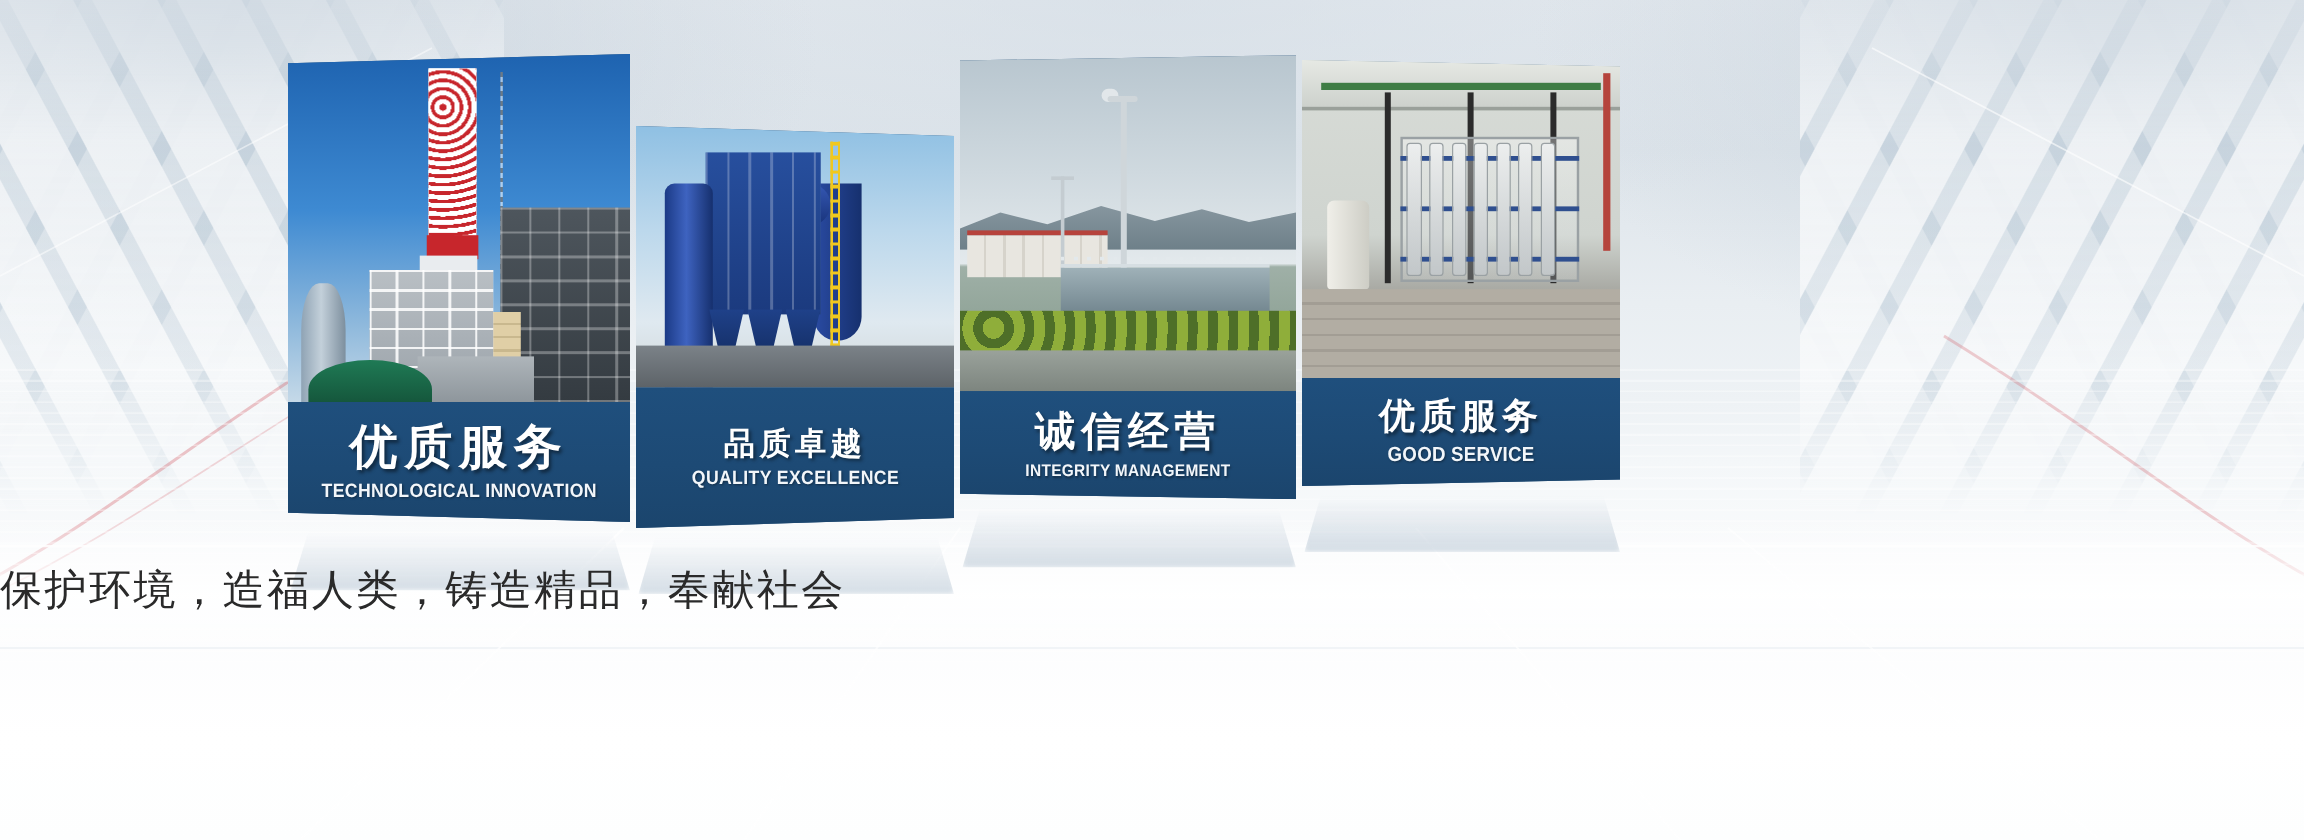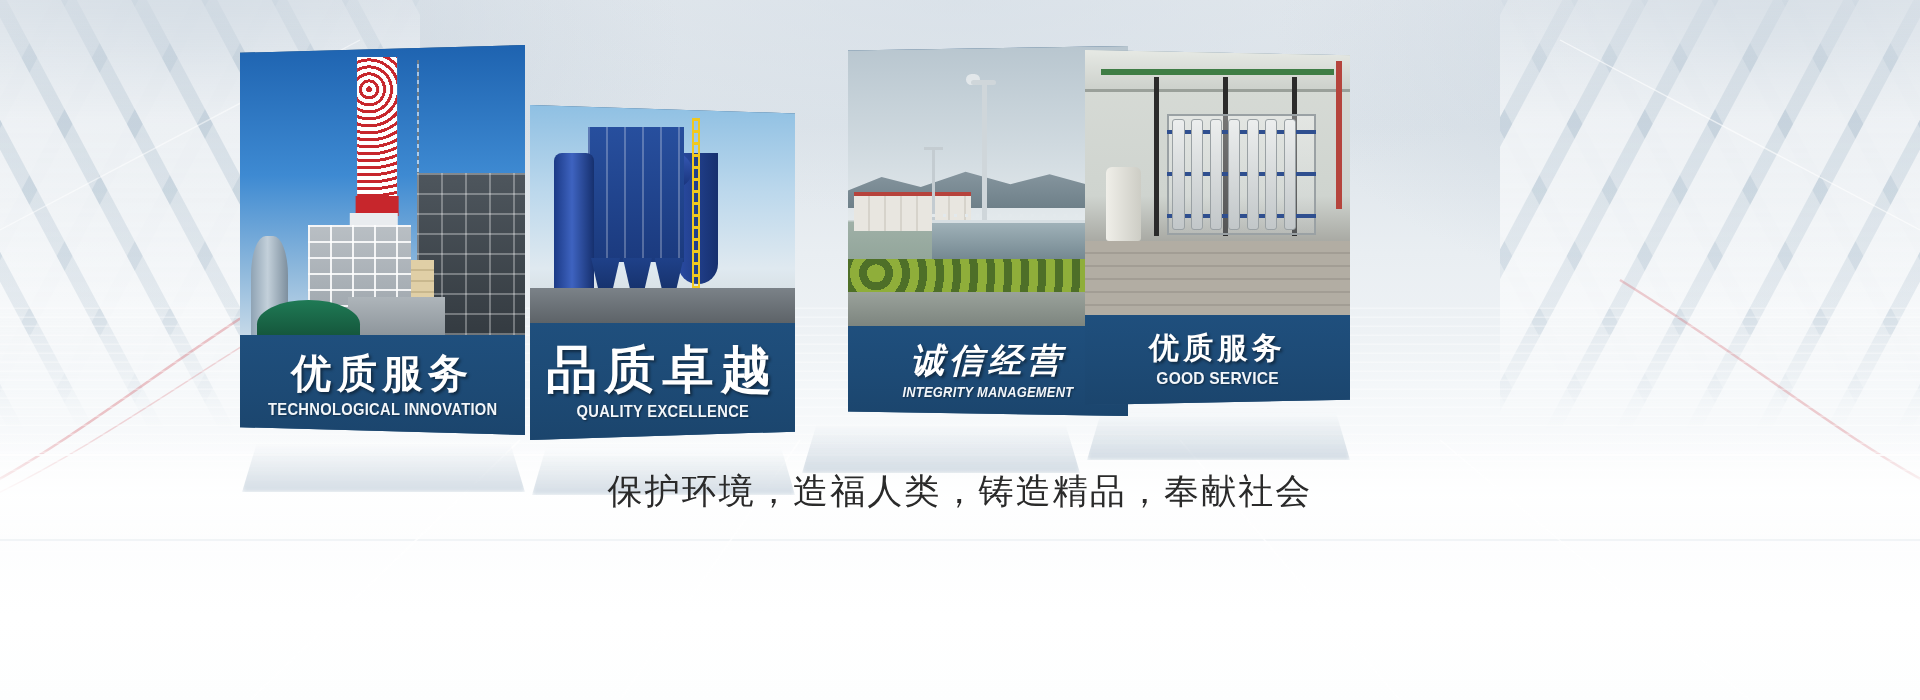--- a/index.html
+++ b/index.html
@@ -104,24 +104,24 @@
   
   #card1 { left:240px; top:45px;  width:285px; height:390px; clip-path:polygon(0% 2.0%, 100% 0%, 100% 100%, 0% 98.0%); }
   #card1 .photo { height:290px; }
   #card1 .plate { height:100px; }
   #card1 .cn { font-size:40px; }
   #card1 .en { font-size:16px; margin-top:9px; }
 
   #card2 { left:530px; top:105px; width:265px; height:335px; clip-path:polygon(0% 0%, 100% 2.5%, 100% 97.5%, 0% 100%); }
   #card2 .photo { height:218px; }
   #card2 .plate { height:117px; }
-  #card2 .cn { font-size:51px; }
+  #card2 .cn { font-size:26px; }
   #card2 .en { font-size:16px; margin-top:9px; }
 
-  #card3 { left:848px; top:46px;  width:280px; height:370px; clip-path:polygon(0% 1.2%, 100% 0%, 100% 100%, 0% 98.8%);font-style:italic; }
+  #card3 { left:800px; top:46px;  width:280px; height:370px; clip-path:polygon(0% 1.2%, 100% 0%, 100% 100%, 0% 98.8%); }
   #card3 .photo { height:280px; }
   #card3 .plate { height:90px; }
   #card3 .cn { font-size:34px; }
   #card3 .en { font-size:14px; margin-top:8px; }
 
   #card4 { left:1085px; top:50px; width:265px; height:355px; clip-path:polygon(0% 0%, 100% 1.5%, 100% 98.5%, 0% 100%); }
   #card4 .photo { height:265px; }
   #card4 .plate { height:90px; }
   #card4 .cn { font-size:30px; }
   #card4 .en { font-size:17px; margin-top:7px; letter-spacing:.01em; }
@@ -228,21 +228,21 @@
            border:2px solid #9aa1a4; }
   .mpipe { position:absolute; left:31%; width:56%; height:4px; background:#2f4f8f; }
   .vpipe { position:absolute; top:10%; width:5px; height:60%; background:#2b2b2b; }
   .tank4 { position:absolute; left:8%; top:44%; width:13%; height:28%;
            background:linear-gradient(to right,#f0efe9,#cdcdc5); border-radius:6px 6px 3px 3px; }
   .floor4 { position:absolute; left:0; right:0; top:72%; height:28%;
             background:repeating-linear-gradient(to bottom,#b2ada3 0 11px,#a29d94 11px 13px); }
 
   
   .tagline {
-    position:absolute; left:0; right:0; top:468px; text-align:center;
+    position:absolute; left:0; right:0; top:468px; 
     font-size:35px; color:#2a2a2a; letter-spacing:.06em;
     font-family:"DejaVu Sans","Liberation Sans",sans-serif;
   }
 </style>
 </head>
 <body>
 
 <div class="banner">
 
   <div class="bg-vignette"></div>

